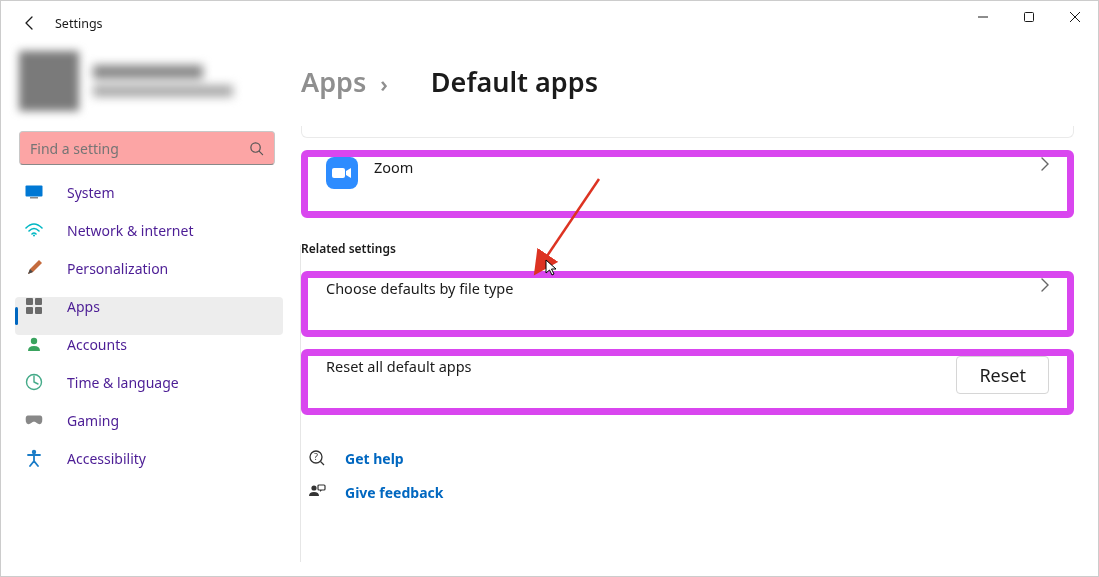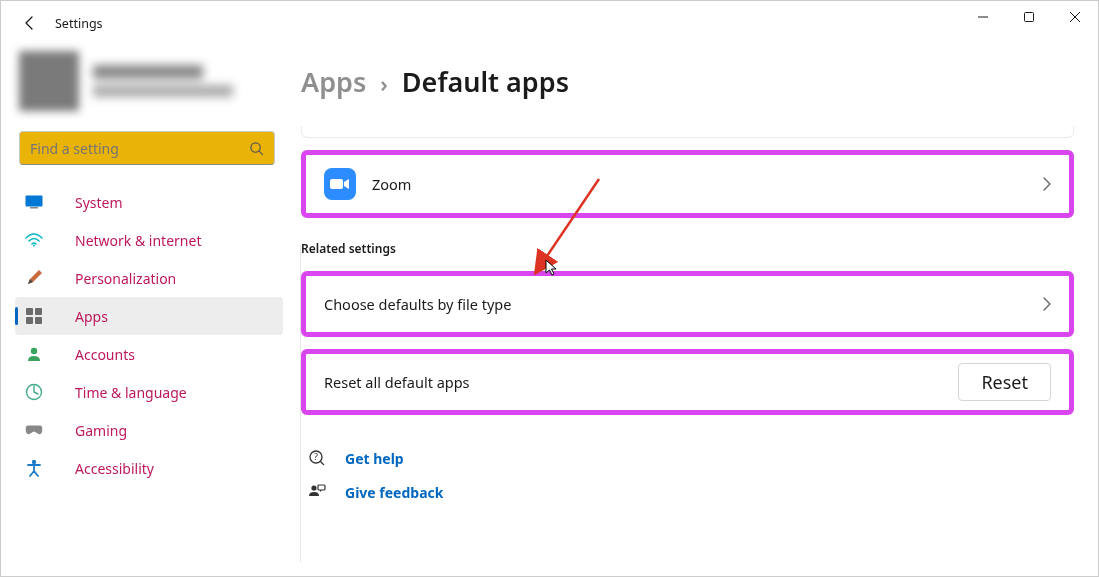--- a/index.html
+++ b/index.html
@@ -18,41 +18,41 @@
 .content { flex: 1; padding: 0 24px 0 0; overflow: hidden; }
 
 
 .user { display: flex; align-items: center; gap: 14px; padding: 6px 0 14px 18px; }
 .avatar { width: 60px; height: 60px; background: #7a7a7a; filter: blur(4px); }
 .userinfo { filter: blur(5px); }
 .userinfo .name { width: 110px; height: 14px; background: #888; margin-bottom: 6px; }
 .userinfo .email { width: 140px; height: 12px; background: #aaa; }
 
 
-.search { margin: 6px 14px 18px 18px; border: 1px solid #c8c8c8; border-radius: 4px; height: 34px; display: flex; align-items: center; padding: 0 10px; background: #eab308; border-bottom: 1.5px solid #888; }
+.search { margin: 6px 14px 18px 18px; border: 1px solid #c8c8c8; border-radius: 4px; height: 34px; display: flex; align-items: center; padding: 0 10px; background: #fca5a5; border-bottom: 1.5px solid #888; }
 .search input { border: none; outline: none; flex: 1; font-size: 14px; background: transparent; color: #5a5a5a; }
 .search .icon { color: #555; }
 
 
 .nav { padding: 0 6px 0 14px; }
-.nav-item { display: flex; align-items: center; gap: 32px; height: 38px; padding: 0 10px; border-radius: 4px; font-size: 14px; color: #be185d; position: relative; }
+.nav-item { display: flex; align-items: flex-start; gap: 24px; height: 38px; padding: 0 10px; border-radius: 4px; font-size: 14px; color: #4c1d95; position: relative; }
 .nav-item.selected { background: #ededed; }
 .nav-item.selected::before { content: ""; position: absolute; left: 0; top: 10px; bottom: 10px; width: 3px; background: #0067c0; border-radius: 3px; }
 .nav-icon { width: 18px; height: 18px; display: flex; align-items: center; justify-content: center; }
 .nav-sep { position: absolute; right: 0; top: 200px; bottom: 14px; width: 1px; background: #e6e6e6; }
 
 
 .crumbs { display: flex; align-items: baseline; gap: 14px; padding: 18px 0 26px 0; }
 .crumb-parent { font-size: 27px; font-weight: 600; color: #8f8f8f; }
 .crumb-sep { font-size: 22px; color: #8f8f8f; font-weight: 600; }
-.crumb-current { font-size: 27px; font-weight: 600; color: #1b1b1b; }
+.crumb-current { font-size: 27px; font-weight: 600; color: #1b1b1b; margin-left: 29px; }
 
 
 .card-strip { height: 12px; border: 1px solid #eaeaea; border-top: none; border-radius: 0 0 6px 6px; background: #fff; margin-bottom: 12px; }
-.card { border: 5px solid #d946ef; border-radius: 6px; background: #fff; display: flex; align-items: center; padding: 0 18px; height: 68px; margin-bottom: 12px; }
+.card { border: 7px solid #d946ef; border-radius: 6px; background: #fff; display: flex; align-items: flex-start; padding: 0 18px; height: 68px; margin-bottom: 12px; }
 .card.short { height: 66px; }
 .card .app-icon { width: 32px; height: 32px; border-radius: 8px; background: #2d8cff; display: flex; align-items: center; justify-content: center; margin-right: 16px; }
 .card .label { font-size: 14.5px; color: #1b1b1b; flex: 1; }
 .card .chev { color: #666; }
 .card .btn { border: 1px solid #d6d6d6; background: #fff; border-radius: 4px; padding: 6px 22px; font-size: 18px; color: #1b1b1b; }
 
 .section-title { font-size: 12px; font-weight: 600; color: #1b1b1b; margin: 22px 0 14px 0; }
 
 
 .help { display: flex; align-items: center; gap: 18px; height: 34px; padding-left: 6px; }

